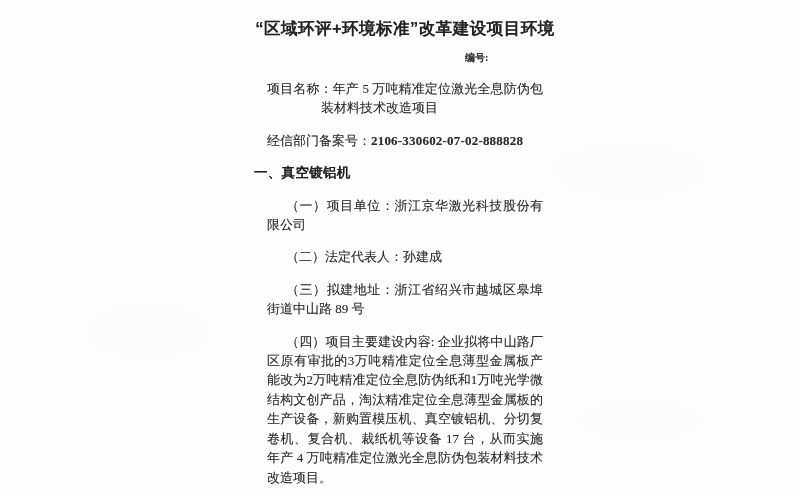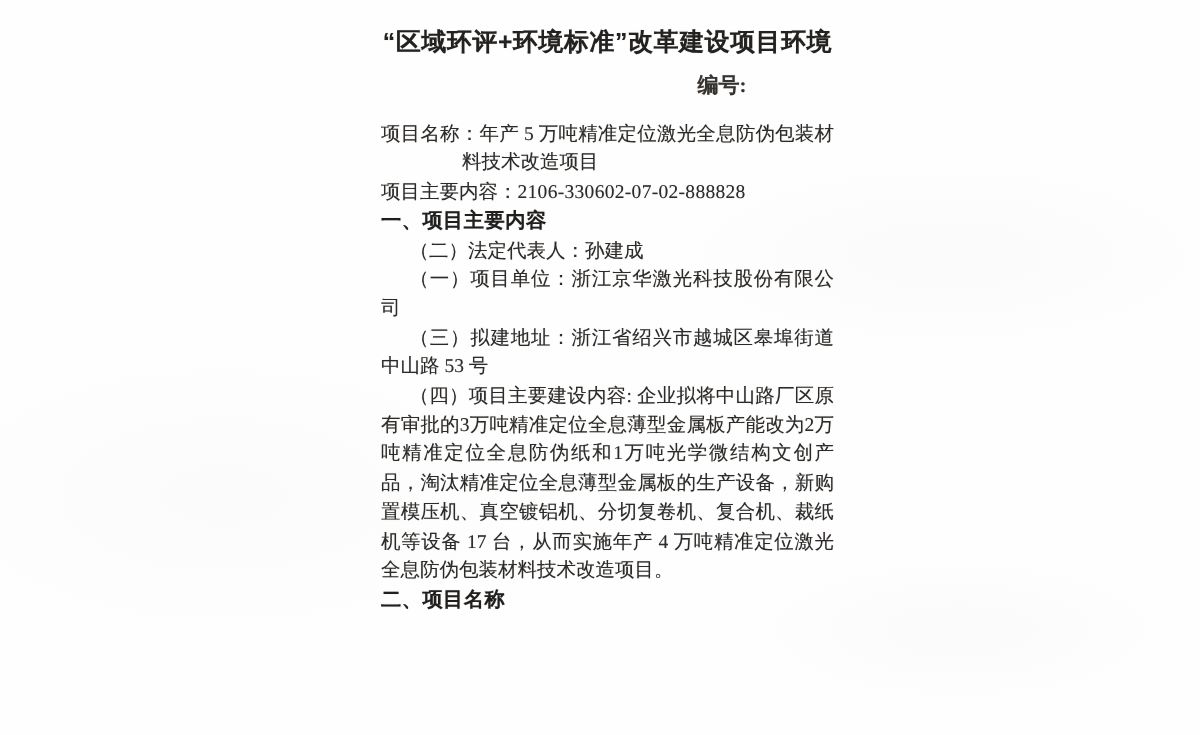--- a/index.html
+++ b/index.html
@@ -35,72 +35,72 @@
     font-weight: bold;
     line-height: 24px;
     text-align: center;
     letter-spacing: 0.5px;
     color: #232220;
   }
   .title .tline { display: block; }
   .number-line {
     margin-top: 10px;
     padding-left: 211px;
-    font-size: 14px;
+    font-size: 10px;
     line-height: 16px;
     font-weight: bold;
     color: #35322f;
     white-space: nowrap;
   }
   .body-text {
     margin-top: 13px;
     font-size: 13px;
     line-height: 19.4px;
     text-align: justify;
   }
-  .body-text p { margin: 0; }
+  .body-text p { margin: 13px; }
   .hang {                 
     padding-left: 54px;
     text-indent: -54px;
   }
   .indent1 { text-indent: 19px; }  
   .sec-heading {
     margin: 0;
     font-family: "Liberation Sans", sans-serif;
     font-size: 13.5px;
     font-weight: bold;
     line-height: 19.4px;
     color: #201f1e;
     letter-spacing: 0.3px;
   }
-  .num-strong { font-weight: normal; letter-spacing: 0.2px; }
+  .num-strong { font-weight: bold; letter-spacing: 0.2px; }
 </style>
 </head>
 <body>
 
 <div class="page">
   <div class="doc">
 
     <h1 class="title">
       <span class="tline">“区域环评+环境标准”改革建设项目环境</span>
     </h1>
 
     <div class="number-line">编号:</div>
 
     <div class="body-text">
 
       <p class="hang"><span>项目名称：</span><span>年产 5 万吨精准定位激光全息防伪包装材料技术改造项目</span></p>
 
-      <p><span>项目主要内容：</span><span class="num-strong">2106-330602-07-02-888828</span></p>
+      <p><span>经信部门备案号：</span><span class="num-strong">2106-330602-07-02-888828</span></p>
 
 
-      <h2 class="sec-heading">一、项目主要内容</h2>
+      <h2 class="sec-heading">一、真空镀铝机</h2>
 
+      <p class="indent1">（一）项目单位：浙江京华激光科技股份有限公司</p>
       <p class="indent1">（二）法定代表人：孙建成</p>
-      <p class="indent1">（一）项目单位：浙江京华激光科技股份有限公司</p>
-      <p class="indent1">（三）拟建地址：浙江省绍兴市越城区皋埠街道中山路 53 号</p>
+      <p class="indent1">（三）拟建地址：浙江省绍兴市越城区皋埠街道中山路 89 号</p>
       <p class="indent1">（四）项目主要建设内容: 企业拟将中山路厂区原有审批的3万吨精准定位全息薄型金属板产能改为2万吨精准定位全息防伪纸和1万吨光学微结构文创产品，淘汰精准定位全息薄型金属板的生产设备，新购置模压机、真空镀铝机、分切复卷机、复合机、裁纸机等设备 17 台，从而实施年产 4 万吨精准定位激光全息防伪包装材料技术改造项目。</p>
 
       <h2 class="sec-heading">二、项目名称</h2>
 
     </div>
   </div>
 </div>
 
 </body></html>

